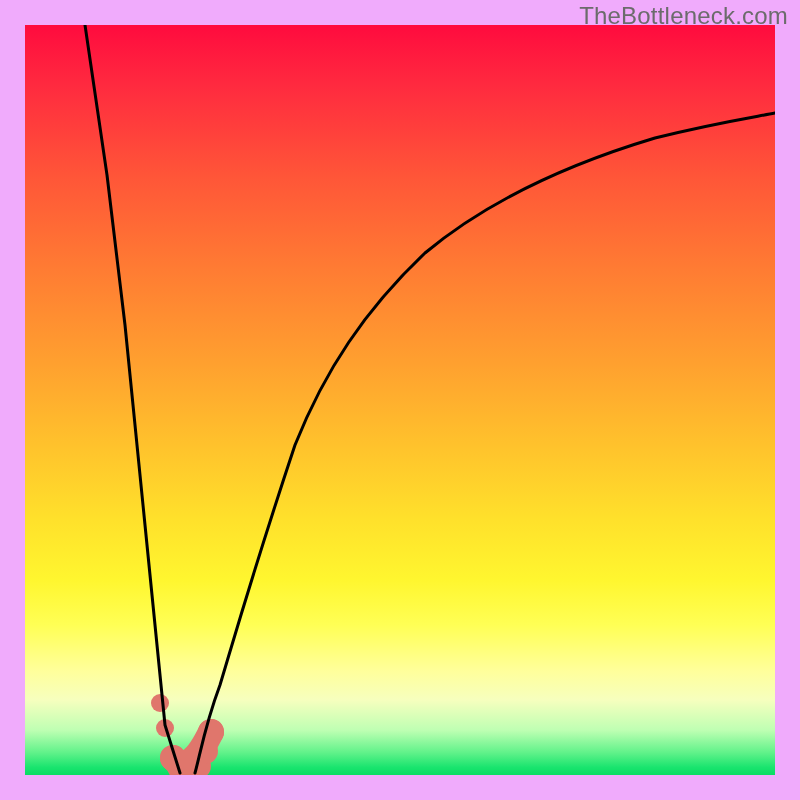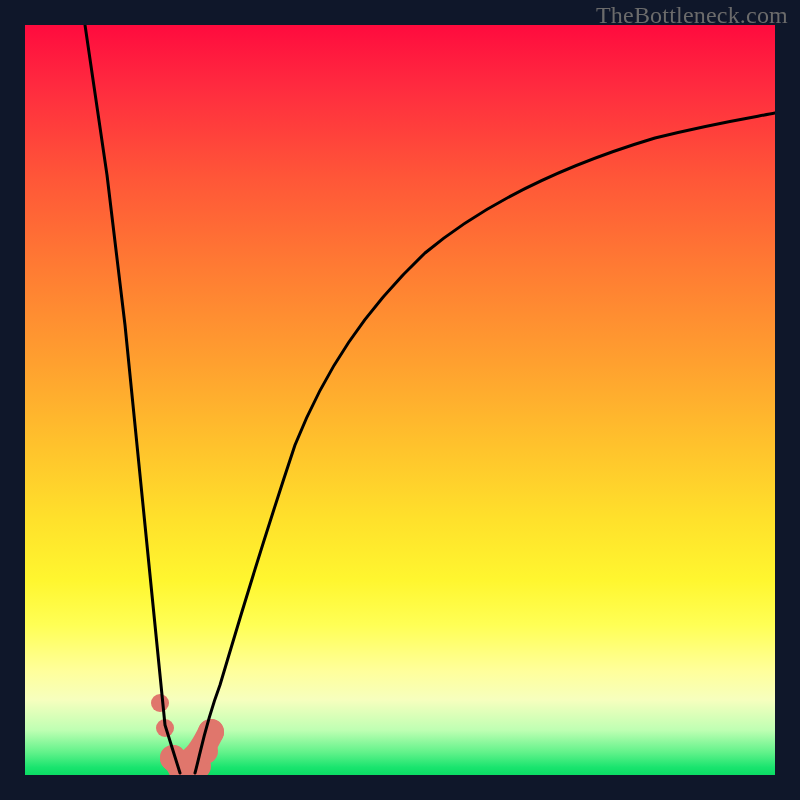--- a/index.html
+++ b/index.html
@@ -10,22 +10,21 @@
     overflow: hidden;
     background: #000;
     font-family: Arial, Helvetica, sans-serif;
   }
   .frame {
     position: absolute;
     left: 0;
     top: 0;
     width: 800px;
     height: 800px;
-    background: #0f172a;
-    font-family: Liberation Serif, serif;
+    background: #f0abfc;
   }
   .watermark {
     position: absolute;
     top: 2px;
     right: 12px;
     color: #6b6b6b;
     font-size: 24px;
     font-weight: 400;
     letter-spacing: 0.2px;
     z-index: 50;

